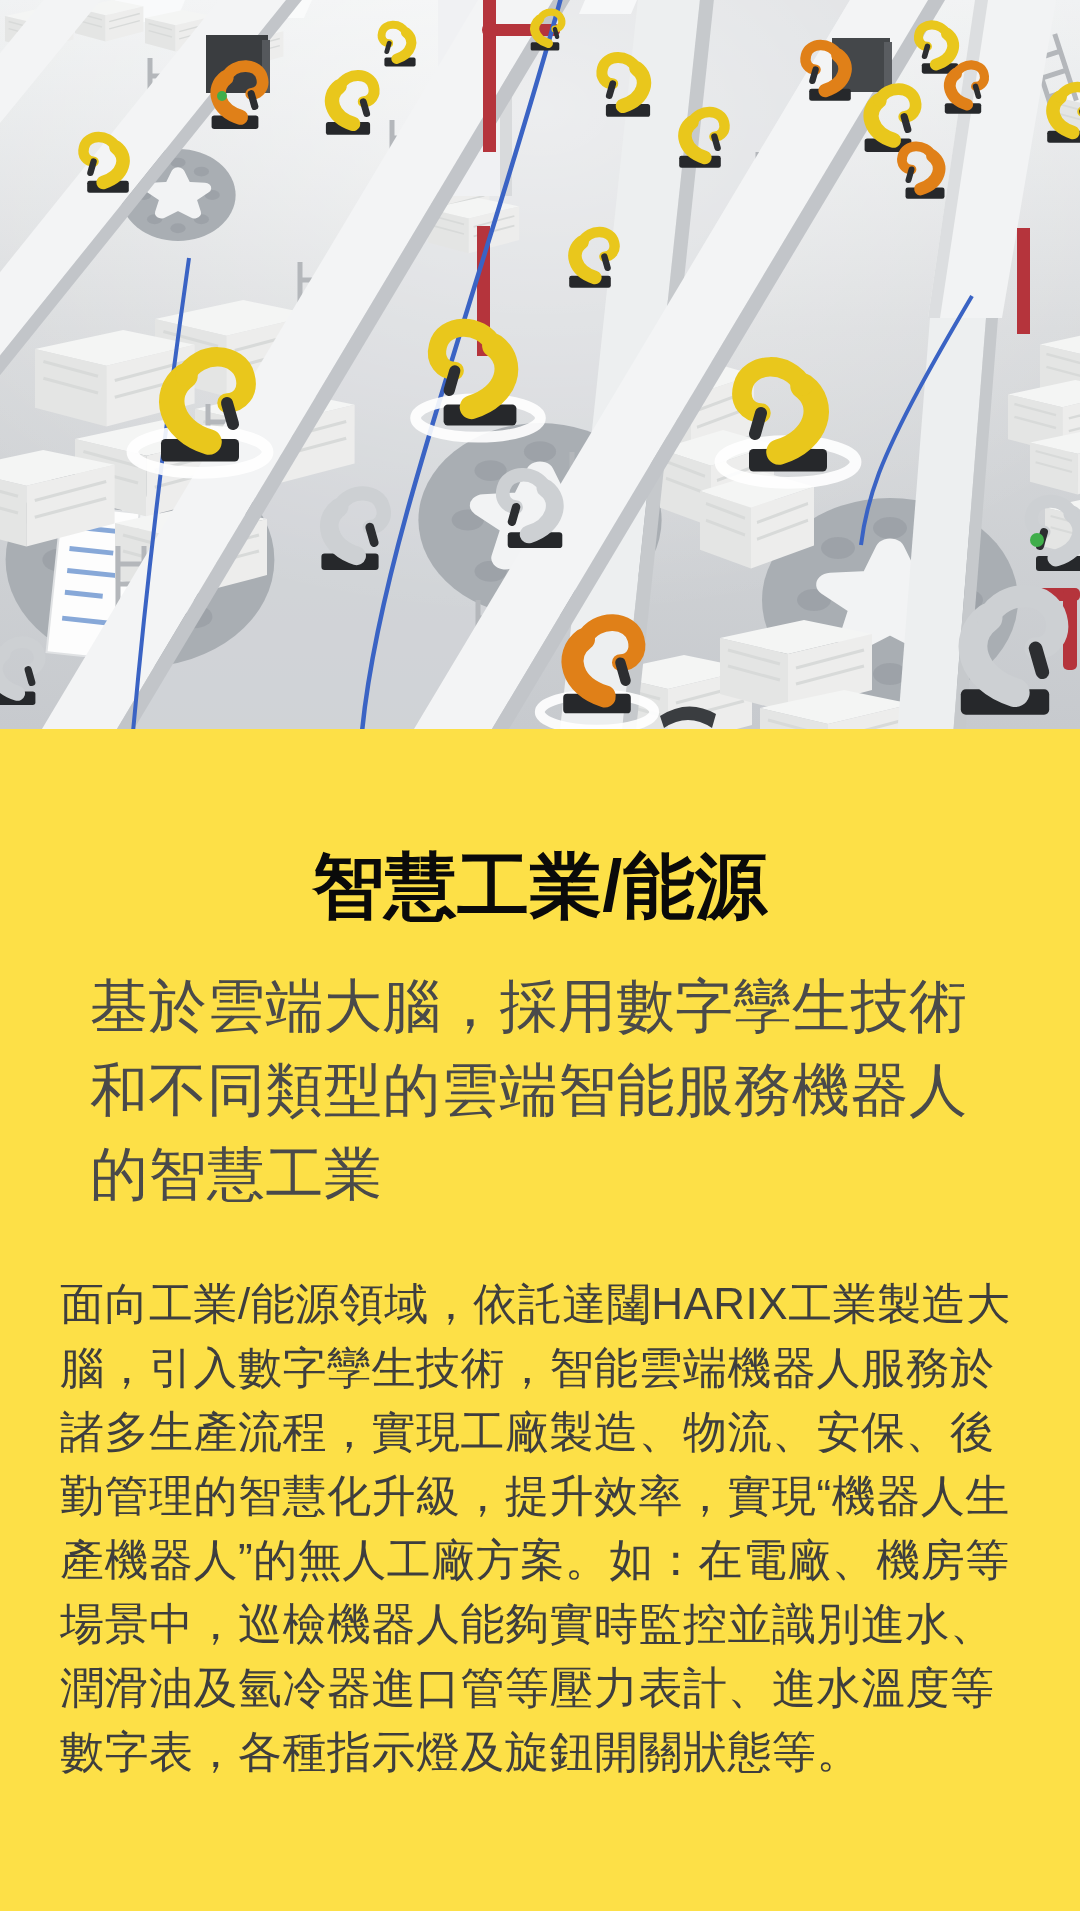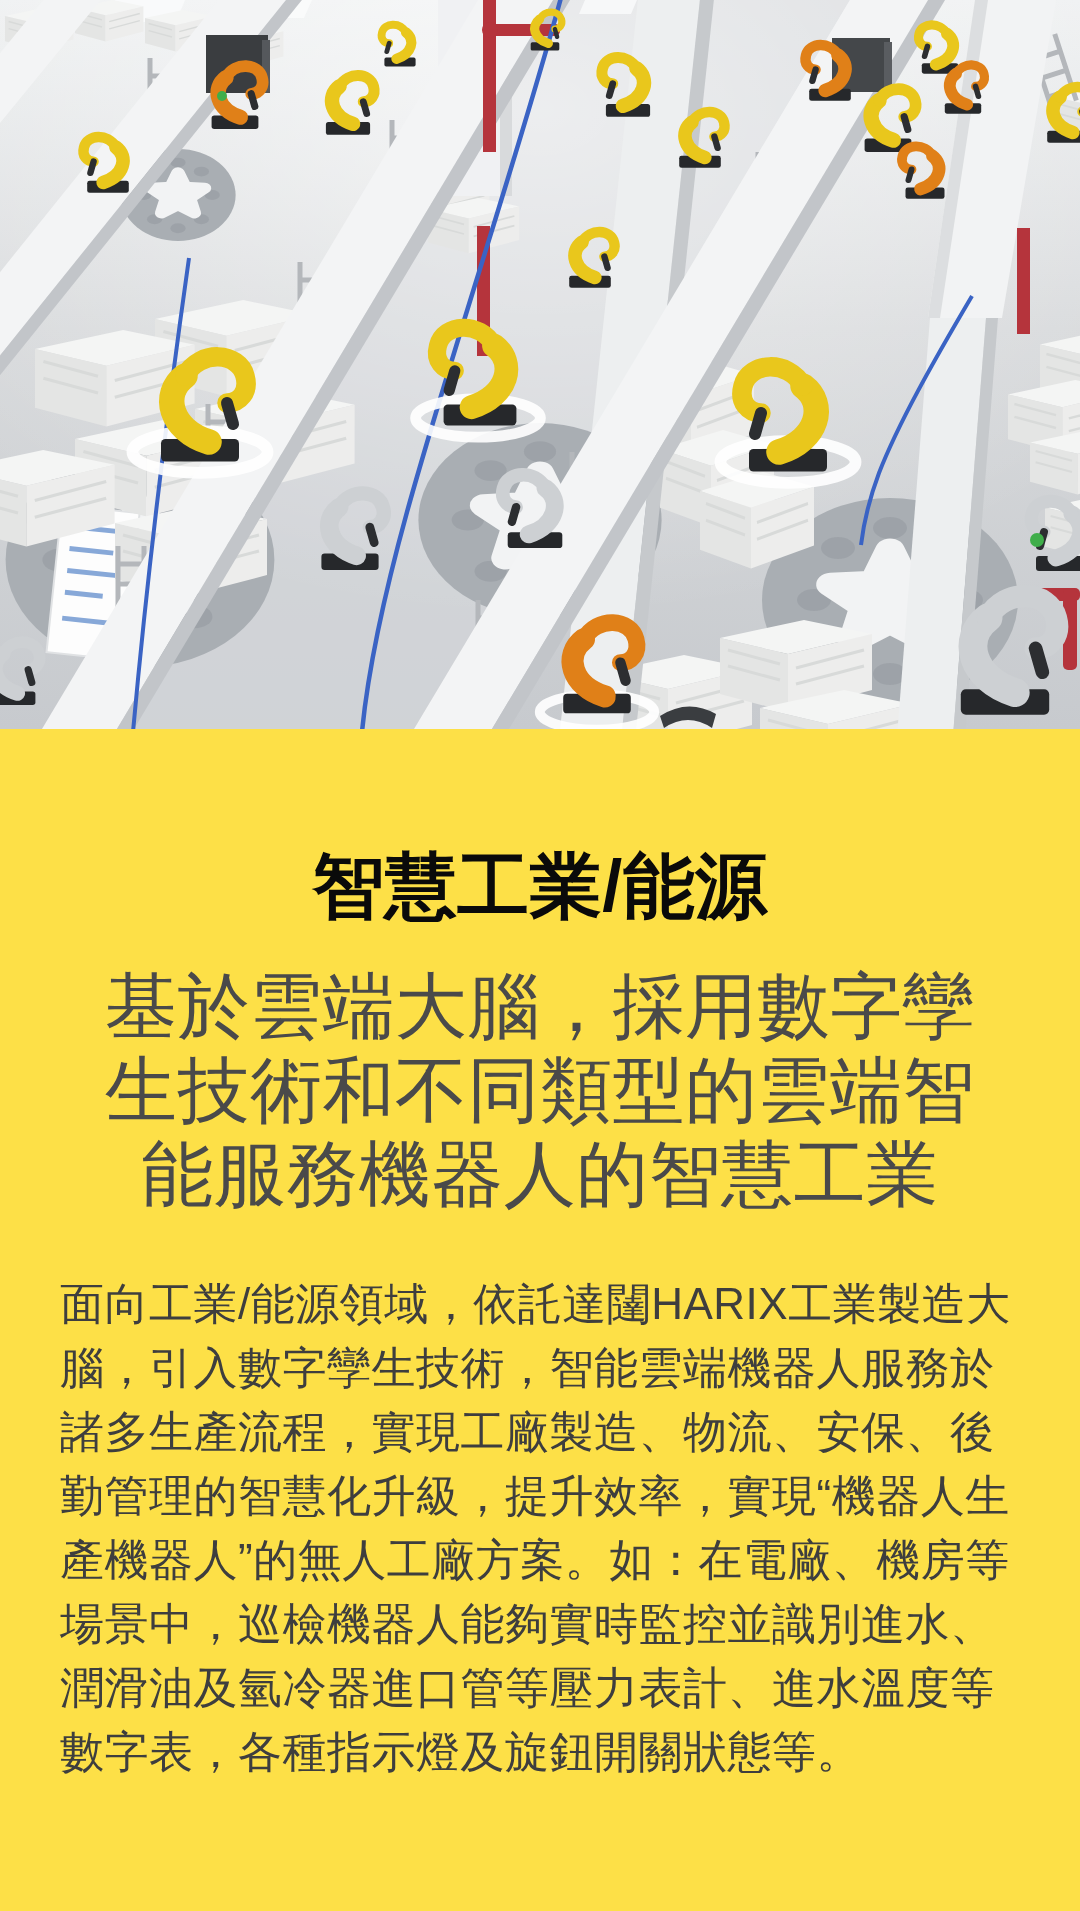--- a/index.html
+++ b/index.html
@@ -29,22 +29,21 @@
     text-align: center;
     font-size: 72px;
     line-height: 1.1;
     font-weight: 600;
     color: #0a0a0a;
     letter-spacing: 0.5px;
   }
   h2.subtitle {
     margin: 38px auto 0 auto;
     width: 900px;
-    text-align: center;
-    font-size: 72px;
+    font-size: 58px;
     line-height: 84px;
     font-weight: 400;
     color: #4a4a4a;
     letter-spacing: 0.5px;
   }
   p.body-text {
     margin: 56px auto 0 auto;
     width: 960px;
     font-size: 44px;
     line-height: 64px;

